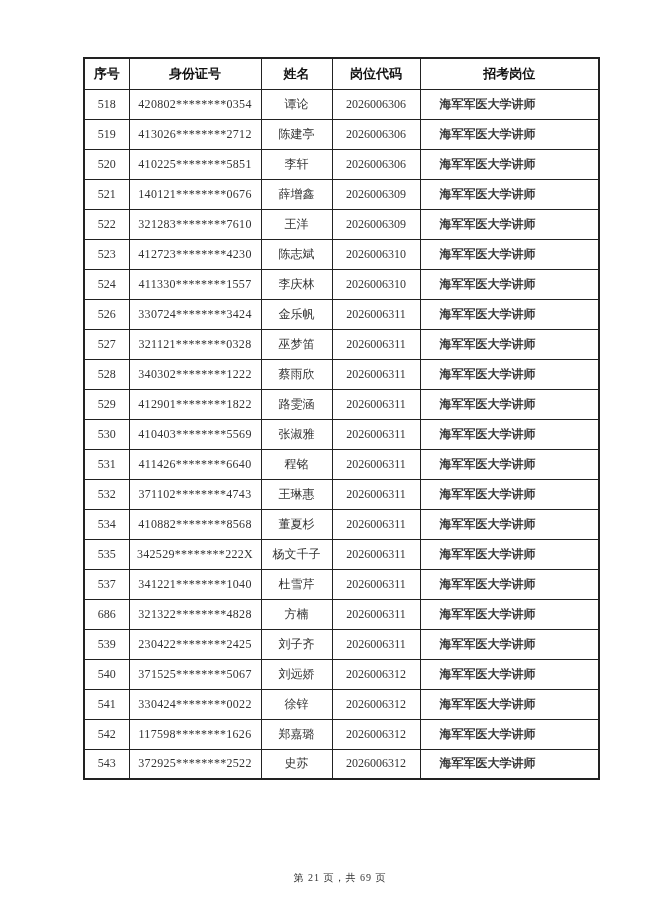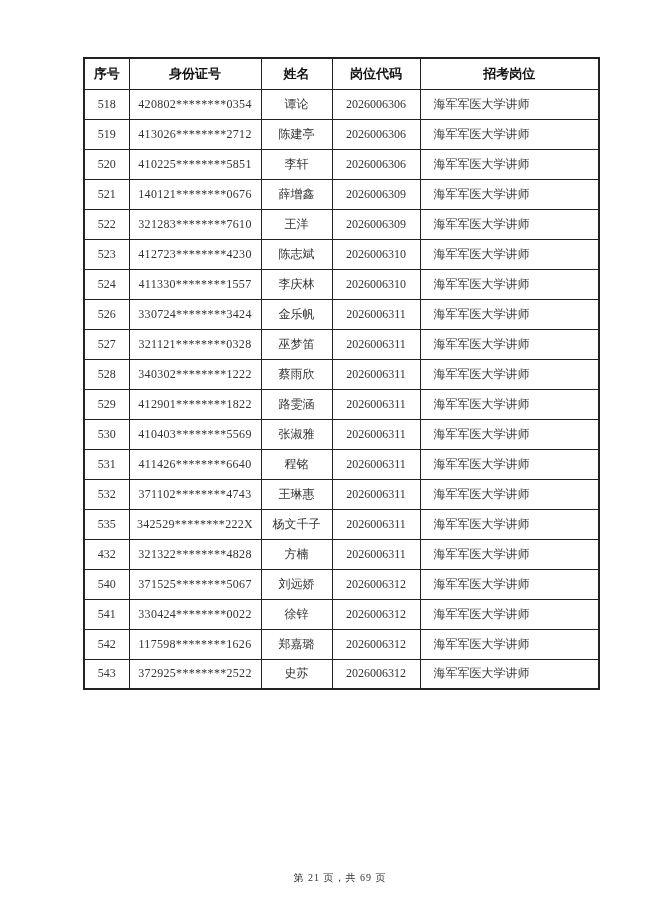--- a/index.html
+++ b/index.html
@@ -42,22 +42,23 @@
   }
   table.roster td {
     height: 30px;
     font-size: 12px;
     color: #333333;
     text-align: center;
     vertical-align: middle;
   }
   table.roster td.col-4 {
     text-align: left;
-    padding-left: 13px;
+    padding-left: 19px;
     color: #3a3a3a;
+    font-weight: bold;
   }
   table.roster td.col-1 {
     letter-spacing: 0.3px;
   }
   col.c0 { width: 45px; }
   col.c1 { width: 132px; }
   col.c2 { width: 71px; }
   col.c3 { width: 88px; }
   col.c4 { width: 179px; }
   .footer {
@@ -186,30 +187,51 @@
           <td class="col-4">海军军医大学讲师</td>
         </tr>
         <tr>
           <td class="col-0">532</td>
           <td class="col-1">371102********4743</td>
           <td class="col-2">王琳惠</td>
           <td class="col-3">2026006311</td>
           <td class="col-4">海军军医大学讲师</td>
         </tr>
         <tr>
+          <td class="col-0">534</td>
+          <td class="col-1">410882********8568</td>
+          <td class="col-2">董夏杉</td>
+          <td class="col-3">2026006311</td>
+          <td class="col-4">海军军医大学讲师</td>
+        </tr>
+        <tr>
           <td class="col-0">535</td>
           <td class="col-1">342529********222X</td>
           <td class="col-2">杨文千子</td>
           <td class="col-3">2026006311</td>
           <td class="col-4">海军军医大学讲师</td>
         </tr>
         <tr>
-          <td class="col-0">432</td>
+          <td class="col-0">537</td>
+          <td class="col-1">341221********1040</td>
+          <td class="col-2">杜雪芹</td>
+          <td class="col-3">2026006311</td>
+          <td class="col-4">海军军医大学讲师</td>
+        </tr>
+        <tr>
+          <td class="col-0">686</td>
           <td class="col-1">321322********4828</td>
           <td class="col-2">方楠</td>
+          <td class="col-3">2026006311</td>
+          <td class="col-4">海军军医大学讲师</td>
+        </tr>
+        <tr>
+          <td class="col-0">539</td>
+          <td class="col-1">230422********2425</td>
+          <td class="col-2">刘子齐</td>
           <td class="col-3">2026006311</td>
           <td class="col-4">海军军医大学讲师</td>
         </tr>
         <tr>
           <td class="col-0">540</td>
           <td class="col-1">371525********5067</td>
           <td class="col-2">刘远娇</td>
           <td class="col-3">2026006312</td>
           <td class="col-4">海军军医大学讲师</td>
         </tr>

